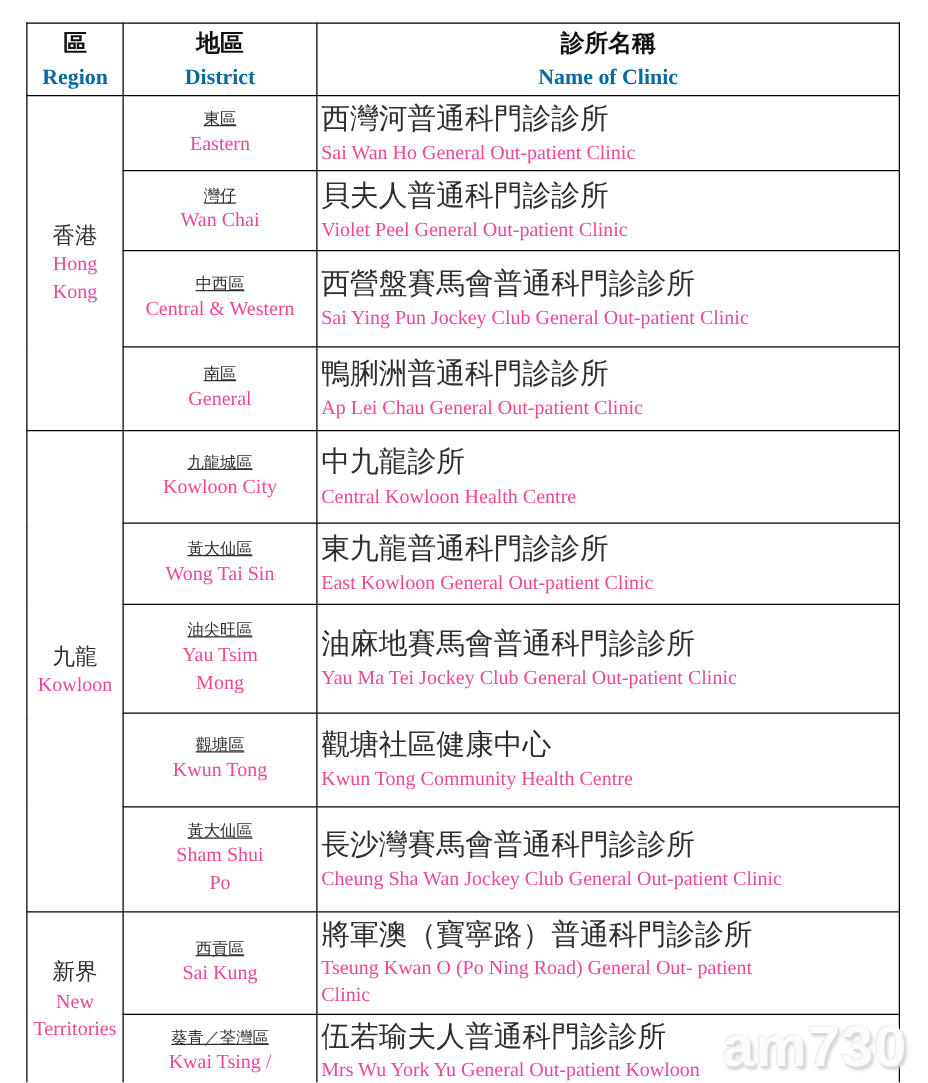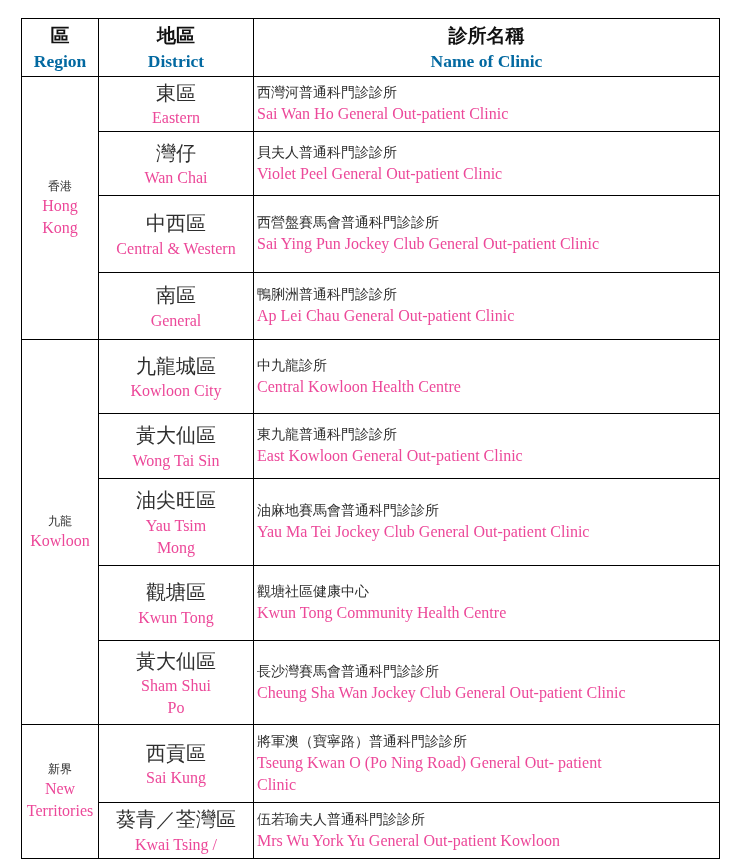--- a/index.html
+++ b/index.html
@@ -39,33 +39,33 @@
 
   td.region-cell, td.district-cell {
     text-align: center;
   }
   td.clinic-cell {
     text-align: left;
     padding-left: 6px;
     padding-right: 4px;
   }
   .zh {
-    font-size: 14px;
+    font-size: 23px;
     color: #2e2e2e;
     line-height: 1.42;
     white-space: pre-line;
   }
   .en {
     font-size: 16px;
     color: #ec4899;
     line-height: 1.38;
     white-space: pre-line;
   }
-  td.district-cell .zh { font-size: 20px; }
-  td.region-cell .zh { font-size: 12px; }
+  td.district-cell .zh { font-size: 13px; text-decoration: underline; }
+  td.region-cell .zh { font-size: 18px; }
 
   .watermark {
     position: absolute;
     right: 16px;
     bottom: 2px;
     font-family: "Liberation Sans", sans-serif;
     font-weight: bold;
     font-size: 46px;
     letter-spacing: 1px;
     color: #fcfcfc;
@@ -226,14 +226,15 @@
         <div class="en">Kwai Tsing /</div>
       </td>
       <td class="clinic-cell">
         <div class="zh">伍若瑜夫人普通科門診診所</div>
         <div class="en">Mrs Wu York Yu General Out-patient Kowloon</div>
       </td>
     </tr>
   </tbody>
     </table>
 
+  <div class="watermark">am730</div>
 
 </div>
 
 </body></html>

